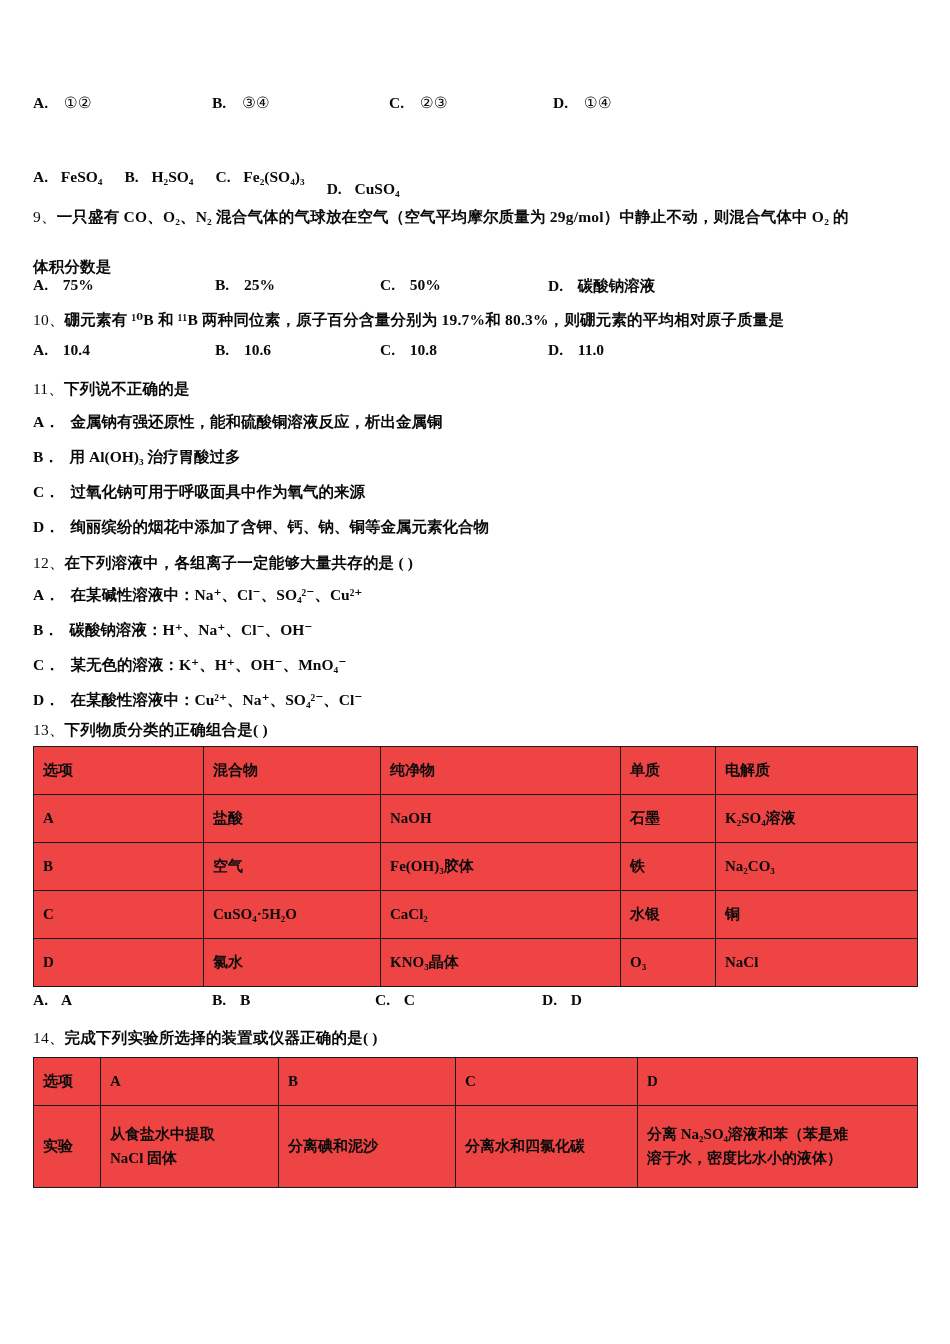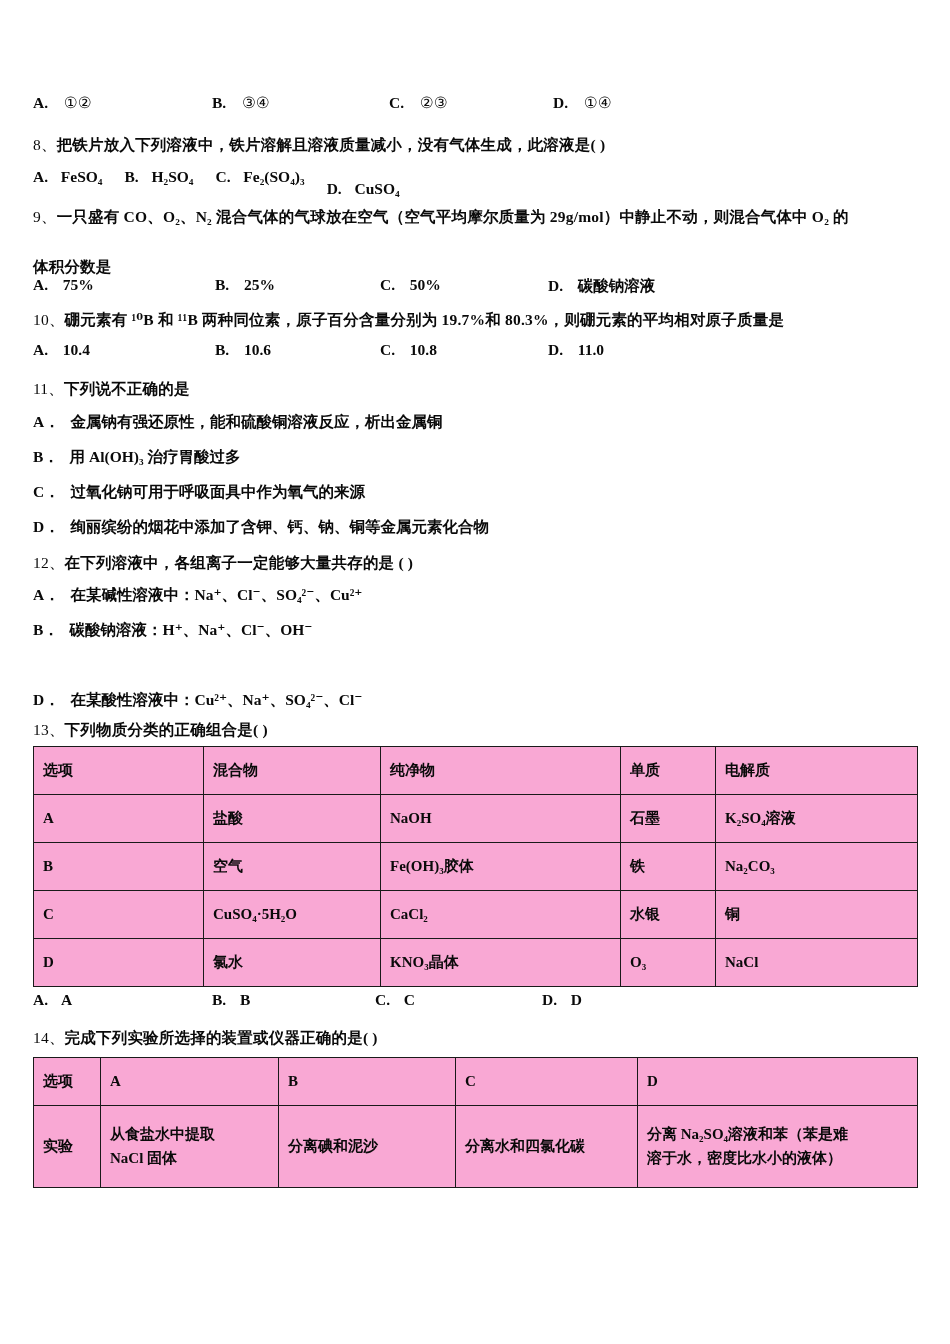--- a/index.html
+++ b/index.html
@@ -42,21 +42,21 @@
     font-size: 15.5px;
   }
   .reg  { font-weight: 400; }
 
   
   table.gridtbl {
     position: absolute;
     border-collapse: collapse;
     table-layout: fixed;
     font-size: 15px;
-    background: #f9a8d4;
+    background: #ef4444;
   }
   table.gridtbl td {
     border: 1.2px solid #1a1a1a;
     padding: 6px 9px;
     vertical-align: middle;
     font-weight: 700;
     color: #0a0a0a;
     line-height: 1.55;
   }
   table.gridtbl td.hdr { font-weight: 700; }
@@ -89,23 +89,20 @@
       <span style="display:inline-block;width:8px"></span>
       <span class="reg">②③</span>
     </div>
     <div class="opt" style="left:553px; top:94px;">
       <span>D.</span>
       <span style="display:inline-block;width:8px"></span>
       <span class="reg">①④</span>
     </div>
   </div>
 
-  <div class="blk qline" style="left:33px; top:133px;">
-    <span class="qnum">8、</span><span class="qstem">把铁片放入下列溶液中，铁片溶解且溶液质量减小，没有气体生成，此溶液是(      )</span>
-  </div>
   <div class="blk" style="left:33px; top:168px;">
     <span class="opt" style="position:relative;left:0;top:0;display:inline-block;">
       <span>A.</span>
       <span style="display:inline-block;width:5px"></span>
       <span>FeSO₄</span>
     </span>
     <span style="display:inline-block;width:14px"></span>
     <span class="opt" style="position:relative;left:0;top:0;display:inline-block;">
       <span>B.</span>
       <span style="display:inline-block;width:5px"></span>
@@ -207,20 +204,25 @@
   </div>
   <div class="opt" style="left:33px; top:585px;">
     <span>A．</span>
     <span style="display:inline-block;width:3px"></span>
     <span>在某碱性溶液中：Na⁺、Cl⁻、SO₄²⁻、Cu²⁺</span>
   </div>
   <div class="opt" style="left:33px; top:620px;">
     <span>B．</span>
     <span style="display:inline-block;width:3px"></span>
     <span>碳酸钠溶液：H⁺、Na⁺、Cl⁻、OH⁻</span>
+  </div>
+  <div class="opt" style="left:33px; top:655px;">
+    <span>C．</span>
+    <span style="display:inline-block;width:3px"></span>
+    <span>某无色的溶液：K⁺、H⁺、OH⁻、MnO₄⁻</span>
   </div>
   <div class="opt" style="left:33px; top:690px;">
     <span>D．</span>
     <span style="display:inline-block;width:3px"></span>
     <span>在某酸性溶液中：Cu²⁺、Na⁺、SO₄²⁻、Cl⁻</span>
   </div>
 
   <div class="blk qline" style="left:33px; top:718px;text-align:center;">
     <span class="qnum">13、</span><span class="qstem">下列物质分类的正确组合是(      )</span>
   </div>

